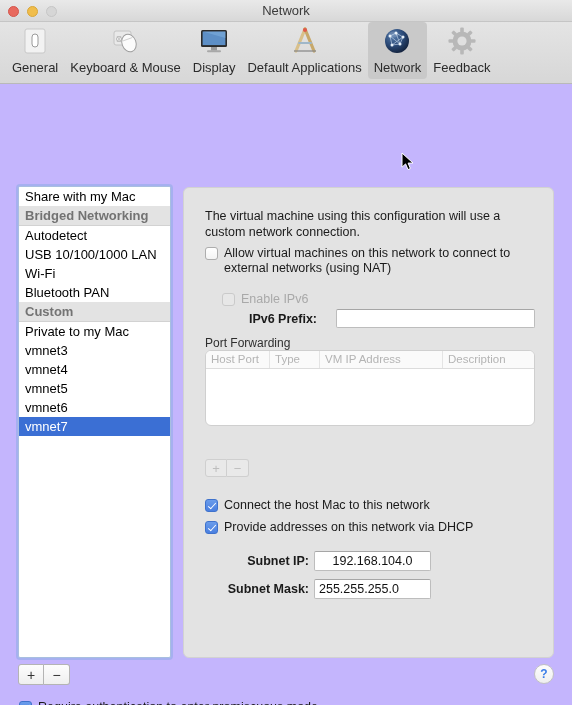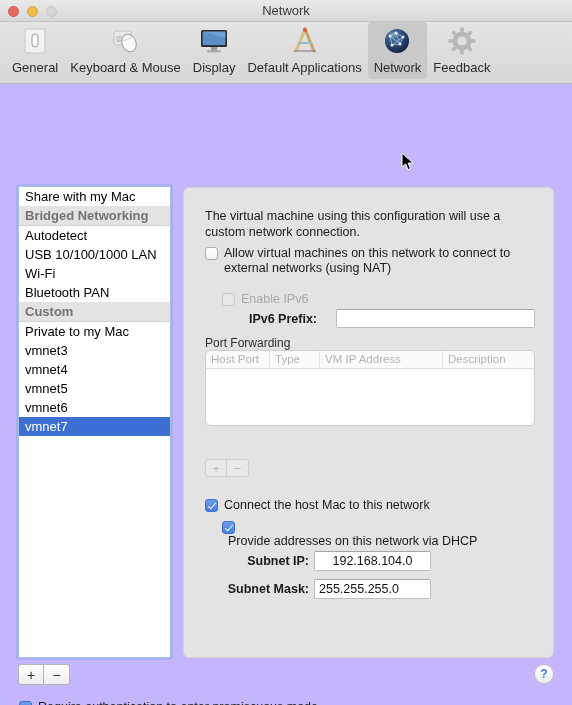--- a/index.html
+++ b/index.html
@@ -345,21 +345,21 @@
       <div id="pf-buttons">
         <div class="seg-btn dim left">+</div>
         <div class="seg-btn dim right">−</div>
       </div>
 
       <div class="cbrow" style="left:21px; top:310px;">
         <div class="cb checked"></div>
         <div class="cblabel">Connect the host Mac to this network</div>
       </div>
 
-      <div class="cbrow" style="left:38px; top:332px;flex-direction:column;">
+      <div class="cbrow" style="left:21px; top:332px;">
         <div class="cb checked"></div>
         <div class="cblabel">Provide addresses on this network via DHCP</div>
       </div>
 
       <div style="position:absolute; left:20px; top:366px; width:105px;" class="fieldlabel">Subnet IP:</div>
       <input class="textfield" style="position: absolute; left: 130px; top: 363px; width: 117px; height: 20px; text-align: center;" value="192.168.104.0">
 
       <div style="position:absolute; left:20px; top:394px; width:105px;" class="fieldlabel">Subnet Mask:</div>
       <input class="textfield" style="position: absolute; left: 130px; top: 391px; width: 117px; height: 20px;" value="255.255.255.0">
 

